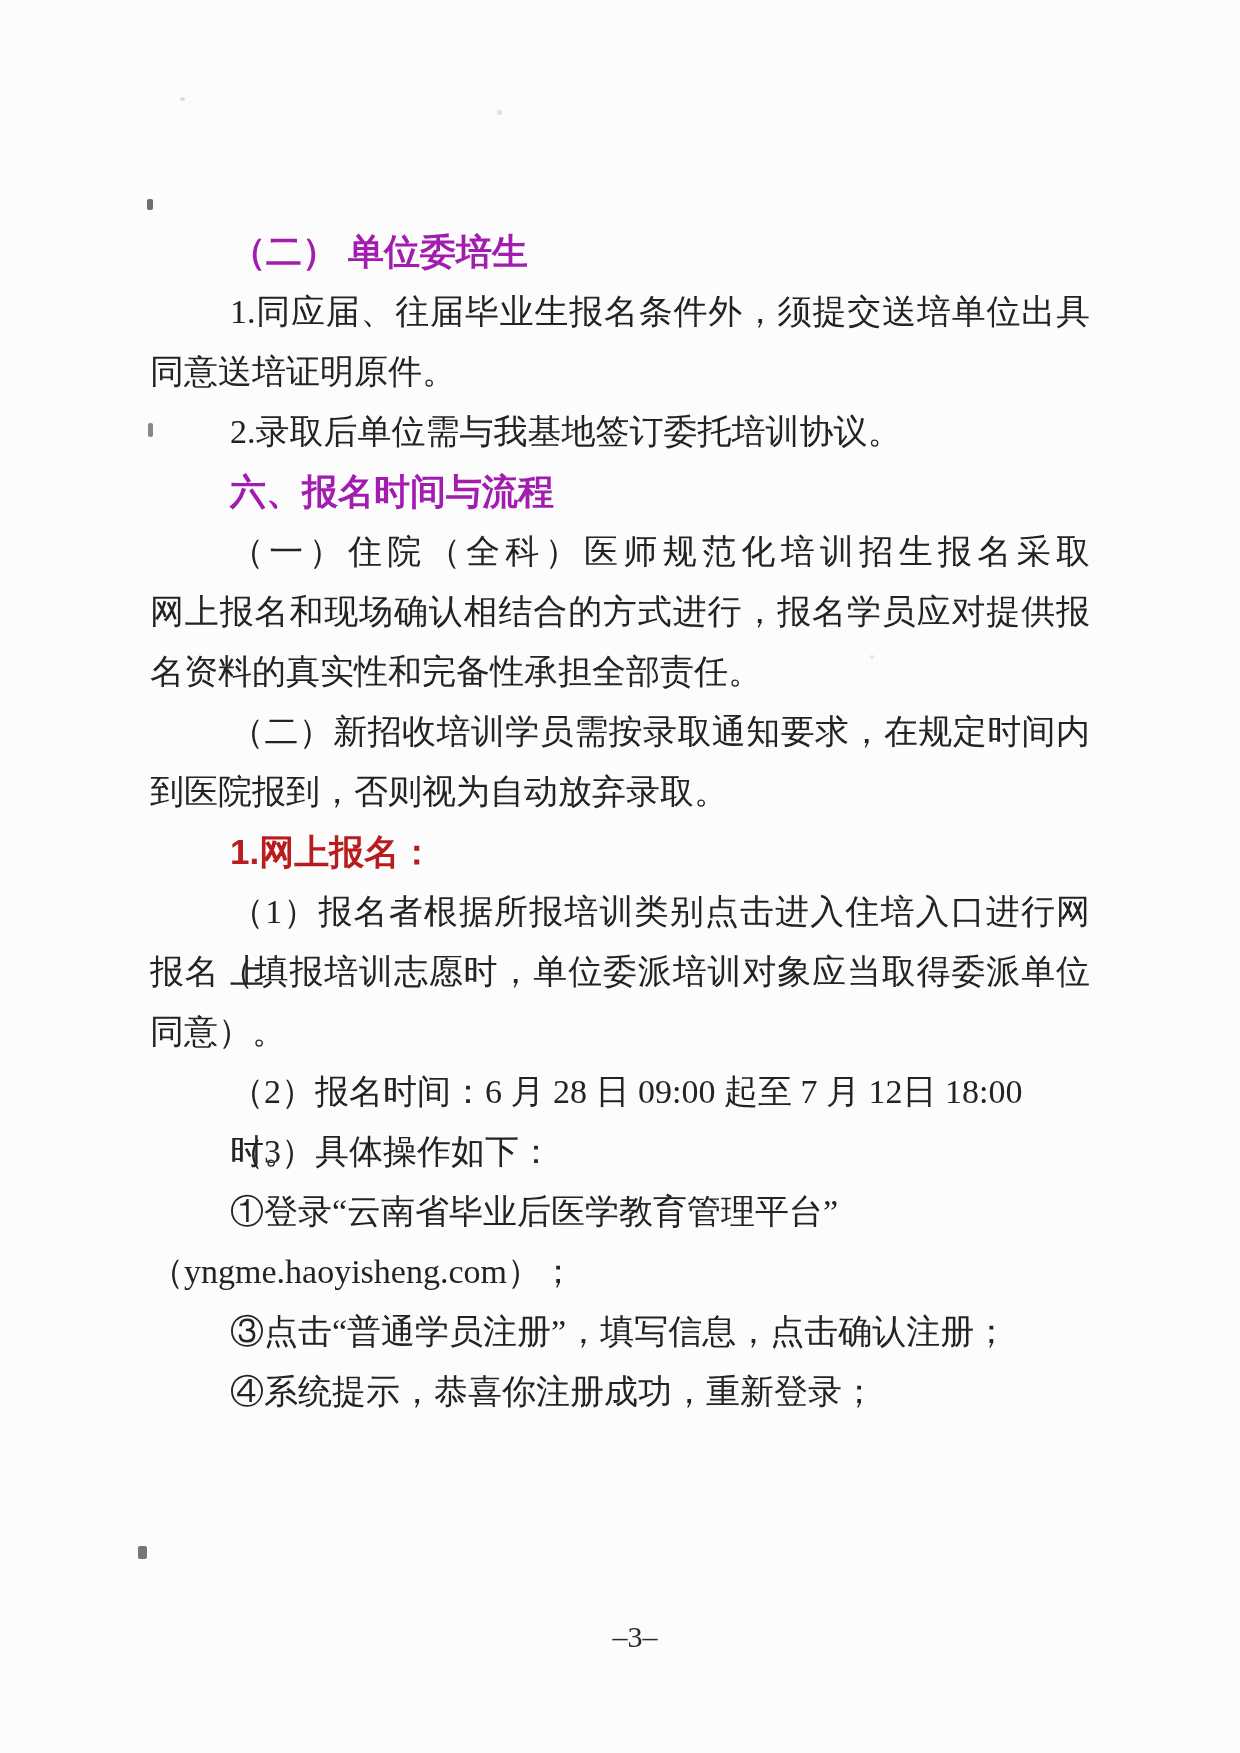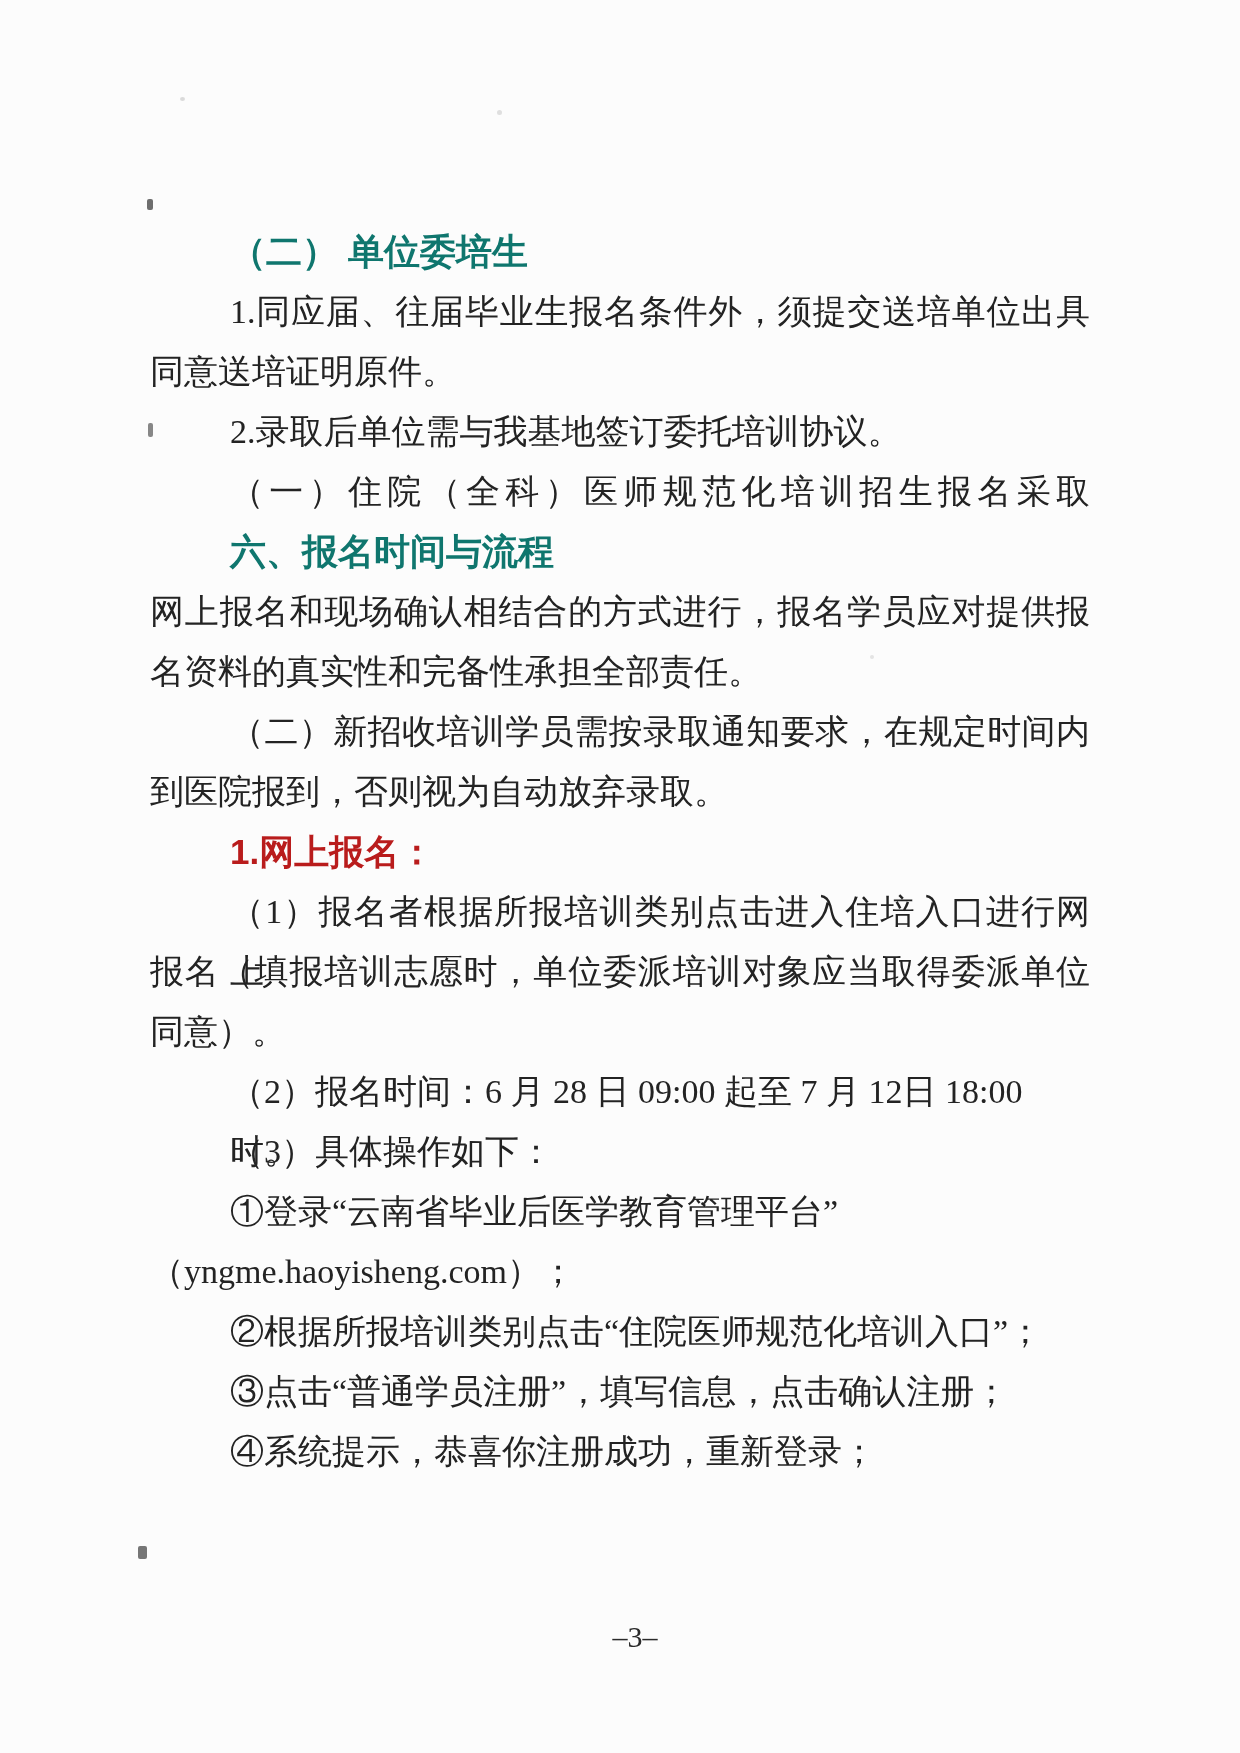--- a/index.html
+++ b/index.html
@@ -34,21 +34,21 @@
     padding-left: 80px;
   }
   .line.justify {
     text-align: justify;
     text-align-last: justify;
   }
   .line.heading {
     font-family: "Liberation Sans", "DejaVu Sans", sans-serif;
     font-weight: 700;
     font-size: 36px;
-    color: #0f766e;
+    color: #a21caf;
   }
   .line.bold {
     font-family: "Liberation Sans", "DejaVu Sans", sans-serif;
     font-weight: 700;
     font-size: 35px;
     color: #b91c1c;
   }
   .page-number {
     position: absolute;
     top: 1620px;
@@ -84,33 +84,32 @@
   <div class="speck s3"></div>
   <div class="speck s4"></div>
   <div class="speck s5"></div>
   <div class="speck s6"></div>
 
   <div class="content">
       <div class="line heading indent">（二） 单位委培生</div>
       <div class="line body indent justify">1.同应届、往届毕业生报名条件外，须提交送培单位出具</div>
       <div class="line body">同意送培证明原件。</div>
       <div class="line body indent">2.录取后单位需与我基地签订委托培训协议。</div>
+      <div class="line heading indent">六、报名时间与流程</div>
       <div class="line body indent justify">（一）住院（全科）医师规范化培训招生报名采取</div>
-      <div class="line heading indent">六、报名时间与流程</div>
       <div class="line body justify">网上报名和现场确认相结合的方式进行，报名学员应对提供报</div>
       <div class="line body">名资料的真实性和完备性承担全部责任。</div>
       <div class="line body indent justify">（二）新招收培训学员需按录取通知要求，在规定时间内</div>
       <div class="line body">到医院报到，否则视为自动放弃录取。</div>
       <div class="line bold indent">1.网上报名：</div>
       <div class="line body indent justify">（1）报名者根据所报培训类别点击进入住培入口进行网上</div>
       <div class="line body justify">报名（填报培训志愿时，单位委派培训对象应当取得委派单位</div>
       <div class="line body">同意）。</div>
       <div class="line body indent">（2）报名时间：6 月 28 日 09:00 起至 7 月 12日 18:00 时。</div>
       <div class="line body indent">（3）具体操作如下：</div>
       <div class="line body indent">①登录“云南省毕业后医学教育管理平台”</div>
       <div class="line body">（yngme.haoyisheng.com）；</div>
-      <div class="line body indent">②根据所报培训类别点击“住院医师规范化培训入口”；</div>
       <div class="line body indent">③点击“普通学员注册”，填写信息，点击确认注册；</div>
       <div class="line body indent">④系统提示，恭喜你注册成功，重新登录；</div>
     </div>
 
   <div class="page-number">–3–</div>
 </div>
 
 </body></html>

